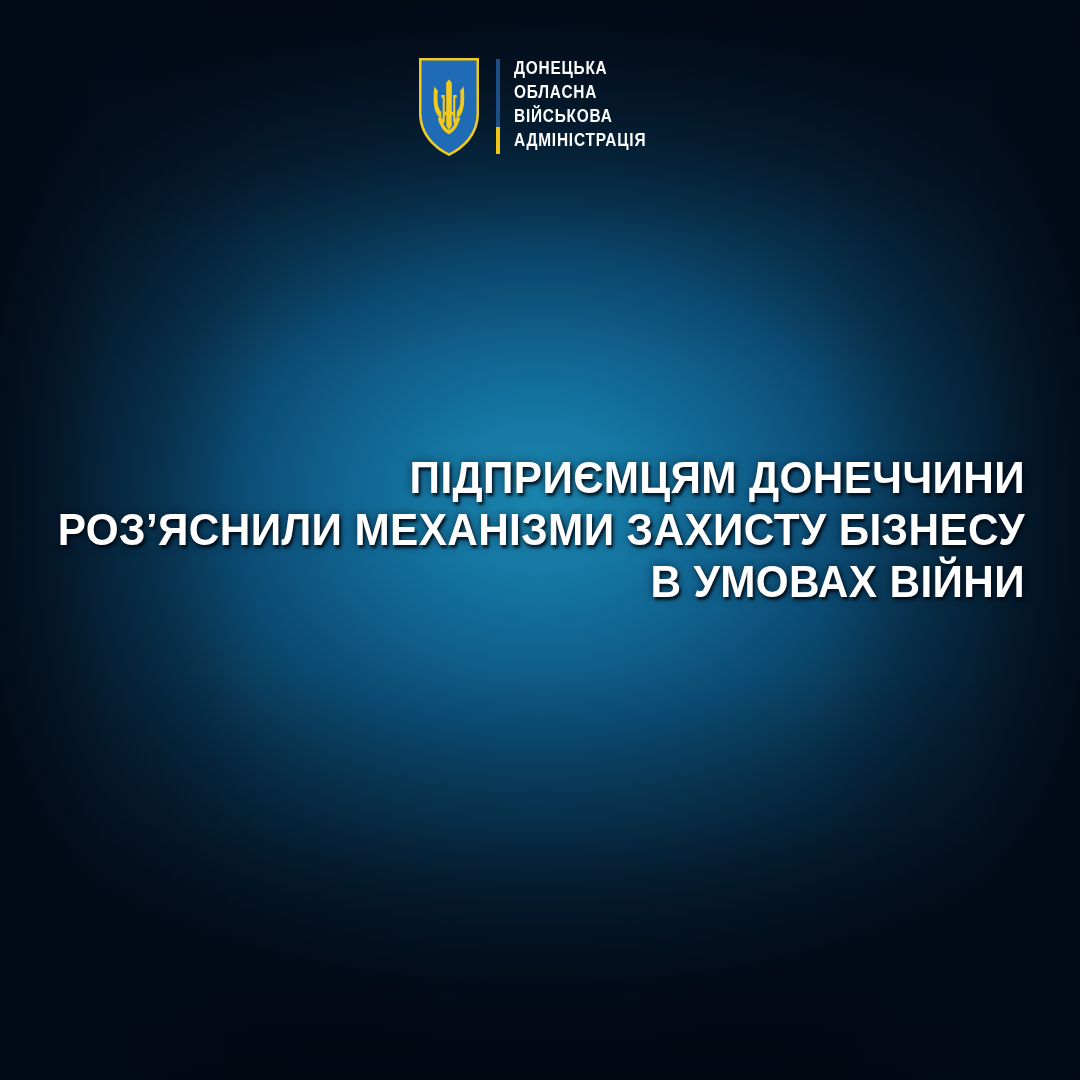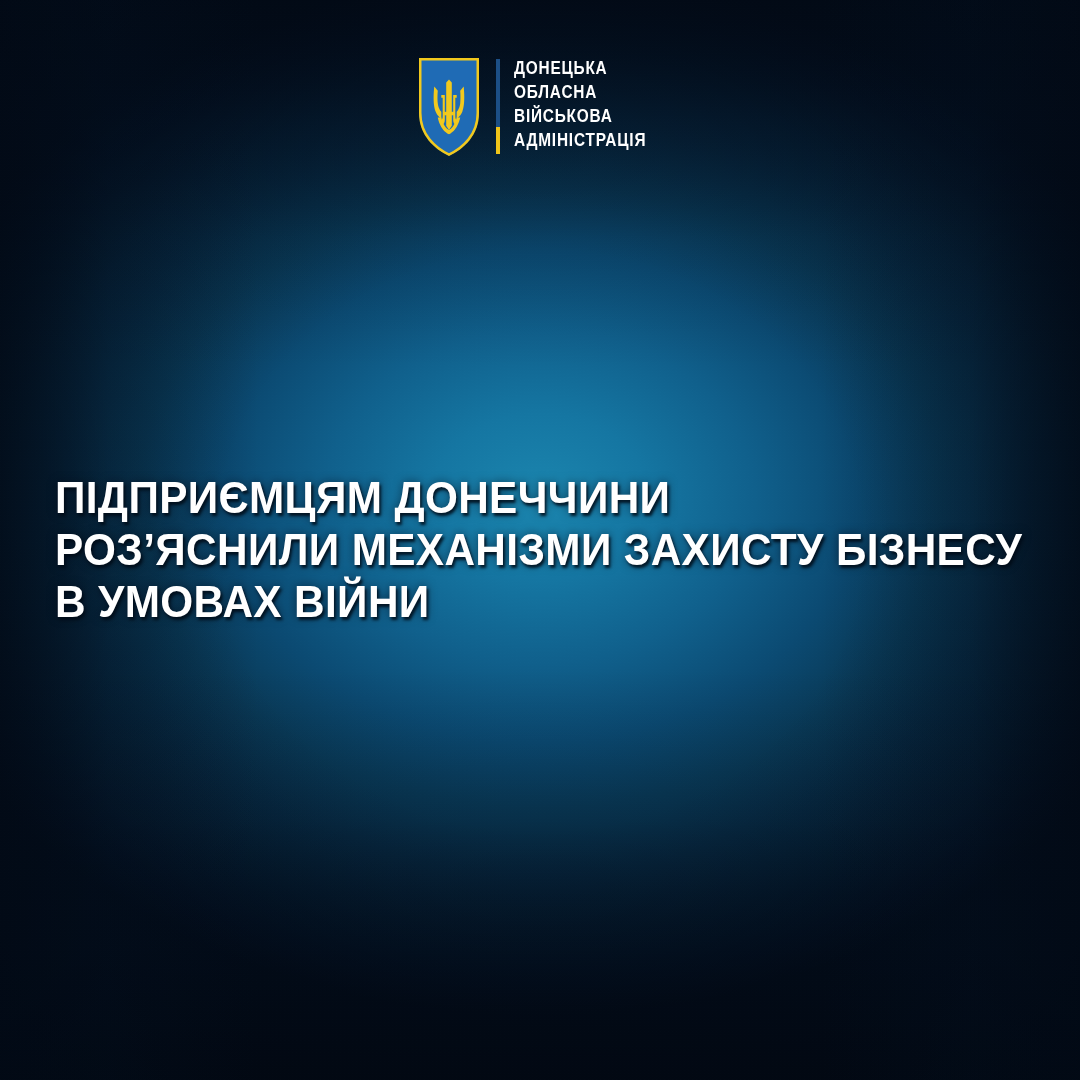--- a/index.html
+++ b/index.html
@@ -124,24 +124,24 @@
     letter-spacing: 0.9px;
     font-family: "Liberation Sans Narrow", "Liberation Sans", "DejaVu Sans", sans-serif;
     transform: scaleX(0.88);
     transform-origin: left center;
     white-space: nowrap;
   }
 
   
   .headline {
     position: absolute;
-    top: 472px;
+    top: 452px;
     left: 0;
     right: 0;
-    text-align: left;
+    text-align: right;
     padding: 0 24px;
     box-sizing: border-box;
   }
   .headline-line {
     display: block;
     color: #ffffff;
     font-weight: 700;
     font-size: 45px;
     line-height: 52px;
     letter-spacing: 0.4px;

